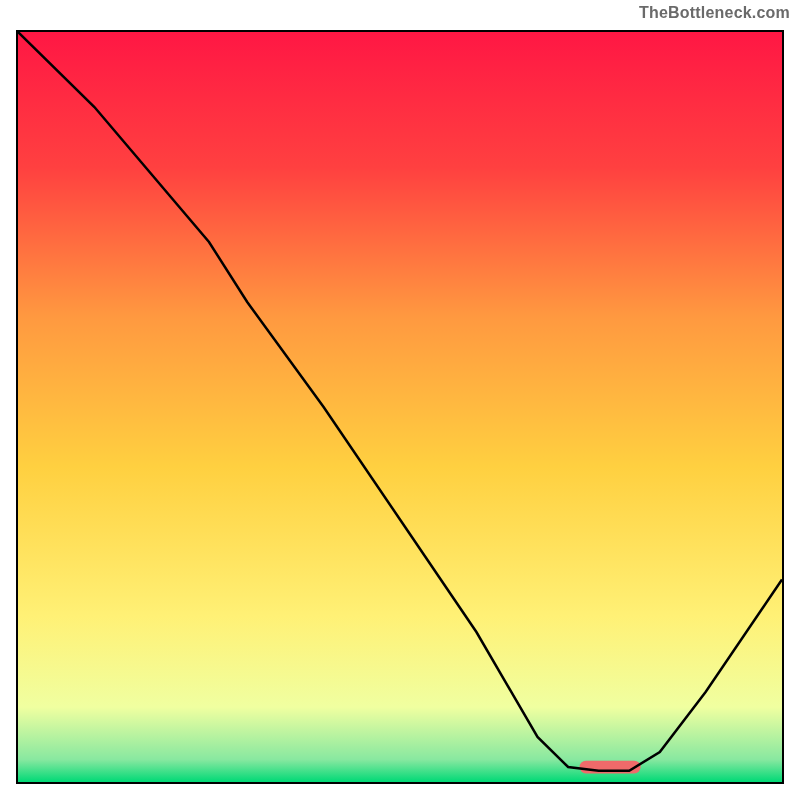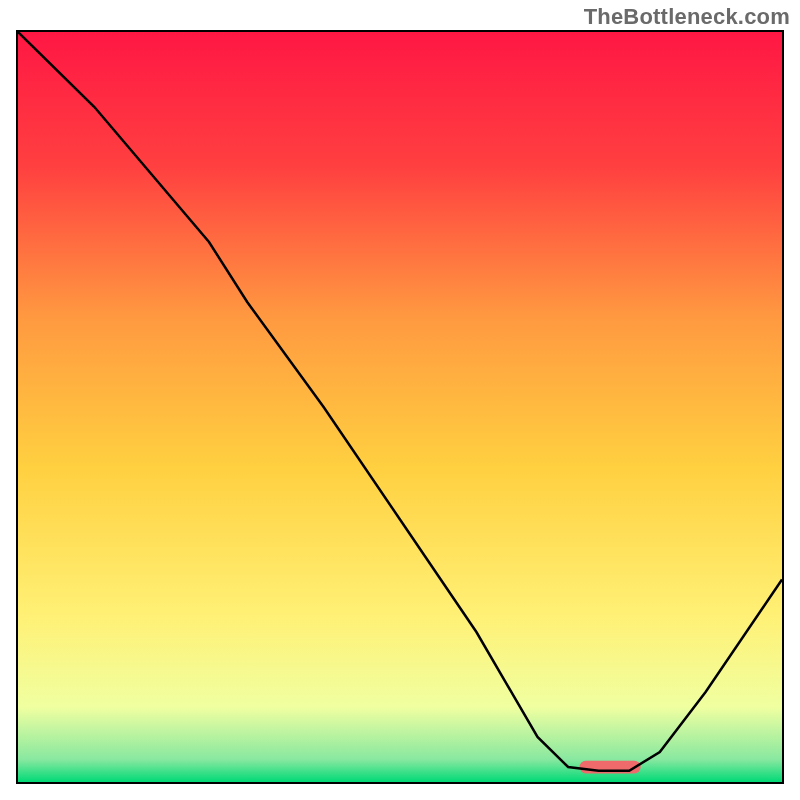--- a/index.html
+++ b/index.html
@@ -7,21 +7,21 @@
     padding: 0;
     width: 800px;
     height: 800px;
     background: #ffffff;
     font-family: Arial, Helvetica, sans-serif;
   }
   .watermark {
     position: absolute;
     top: 4px;
     right: 10px;
-    font-size: 22px;
+    font-size: 16px;
     font-weight: bold;
     color: #6a6a6a;
     letter-spacing: 0.2px;
   }
   .plot-frame {
     position: absolute;
     left: 16px;
     top: 30px;
     width: 768px;
     height: 754px;

